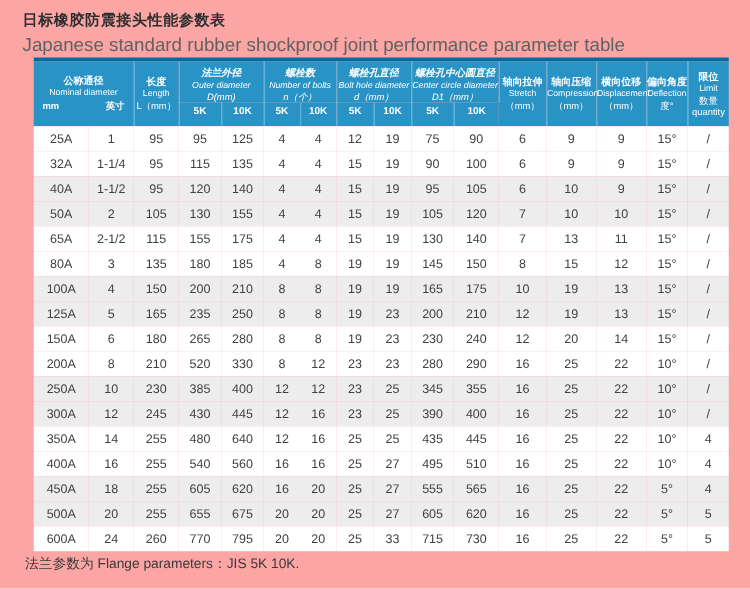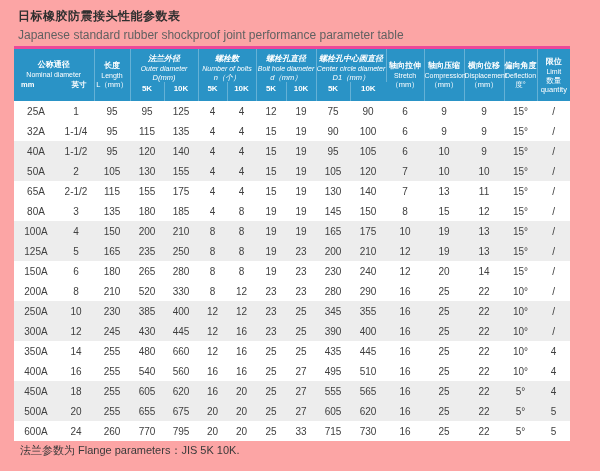--- a/index.html
+++ b/index.html
@@ -1,23 +1,23 @@
 <!DOCTYPE html>
 <html><head>
 <meta charset="utf-8">
 <style>
   html,body{margin:0;padding:0;background:#ffffff;}
   body{width:600px;height:471px;font-family:"Liberation Sans",sans-serif;-webkit-font-smoothing:antialiased;}
   .page{position:relative;width:600px;height:471px;overflow:hidden;background:#fca5a5;}
 
   .titles{position:absolute;left:18px;top:8px;}
   .title-zh{font-size:12px;font-weight:bold;color:#2f2f2f;letter-spacing:0.5px;}
-  .title-en{font-size:12px;color:#616161;margin-top:3px;}
-
-  .table-wrap{position:absolute;left:14px;top:46px;width:556px;border-top:3px solid #ec4899;}
+  .title-en{font-size:15px;color:#616161;margin-top:3px;}
+
+  .table-wrap{position:absolute;left:27px;top:46px;width:556px;border-top:3px solid #0369a1;}
   table{border-collapse:collapse;table-layout:fixed;width:556px;}
 
   thead th{
     background:#2a93c6;color:#ffffff;font-weight:normal;padding:0;
     border-right:1px solid rgba(255,255,255,0.28);
   }
   thead tr th:last-child{border-right:none;}
   th.h-group{vertical-align:top;padding-top:5px;font-style:italic;}
   th.h-single{vertical-align:middle;}
   .h-zh{font-size:8px;font-weight:bold;line-height:10px;white-space:nowrap;}
@@ -356,21 +356,21 @@
             <td>25</td>
             <td>22</td>
             <td>10°</td>
             <td>/</td>
           </tr>
           <tr>
             <td>350A</td>
             <td>14</td>
             <td>255</td>
             <td>480</td>
-            <td>660</td>
+            <td>640</td>
             <td>12</td>
             <td>16</td>
             <td>25</td>
             <td>25</td>
             <td>435</td>
             <td>445</td>
             <td>16</td>
             <td>25</td>
             <td>22</td>
             <td>10°</td>

